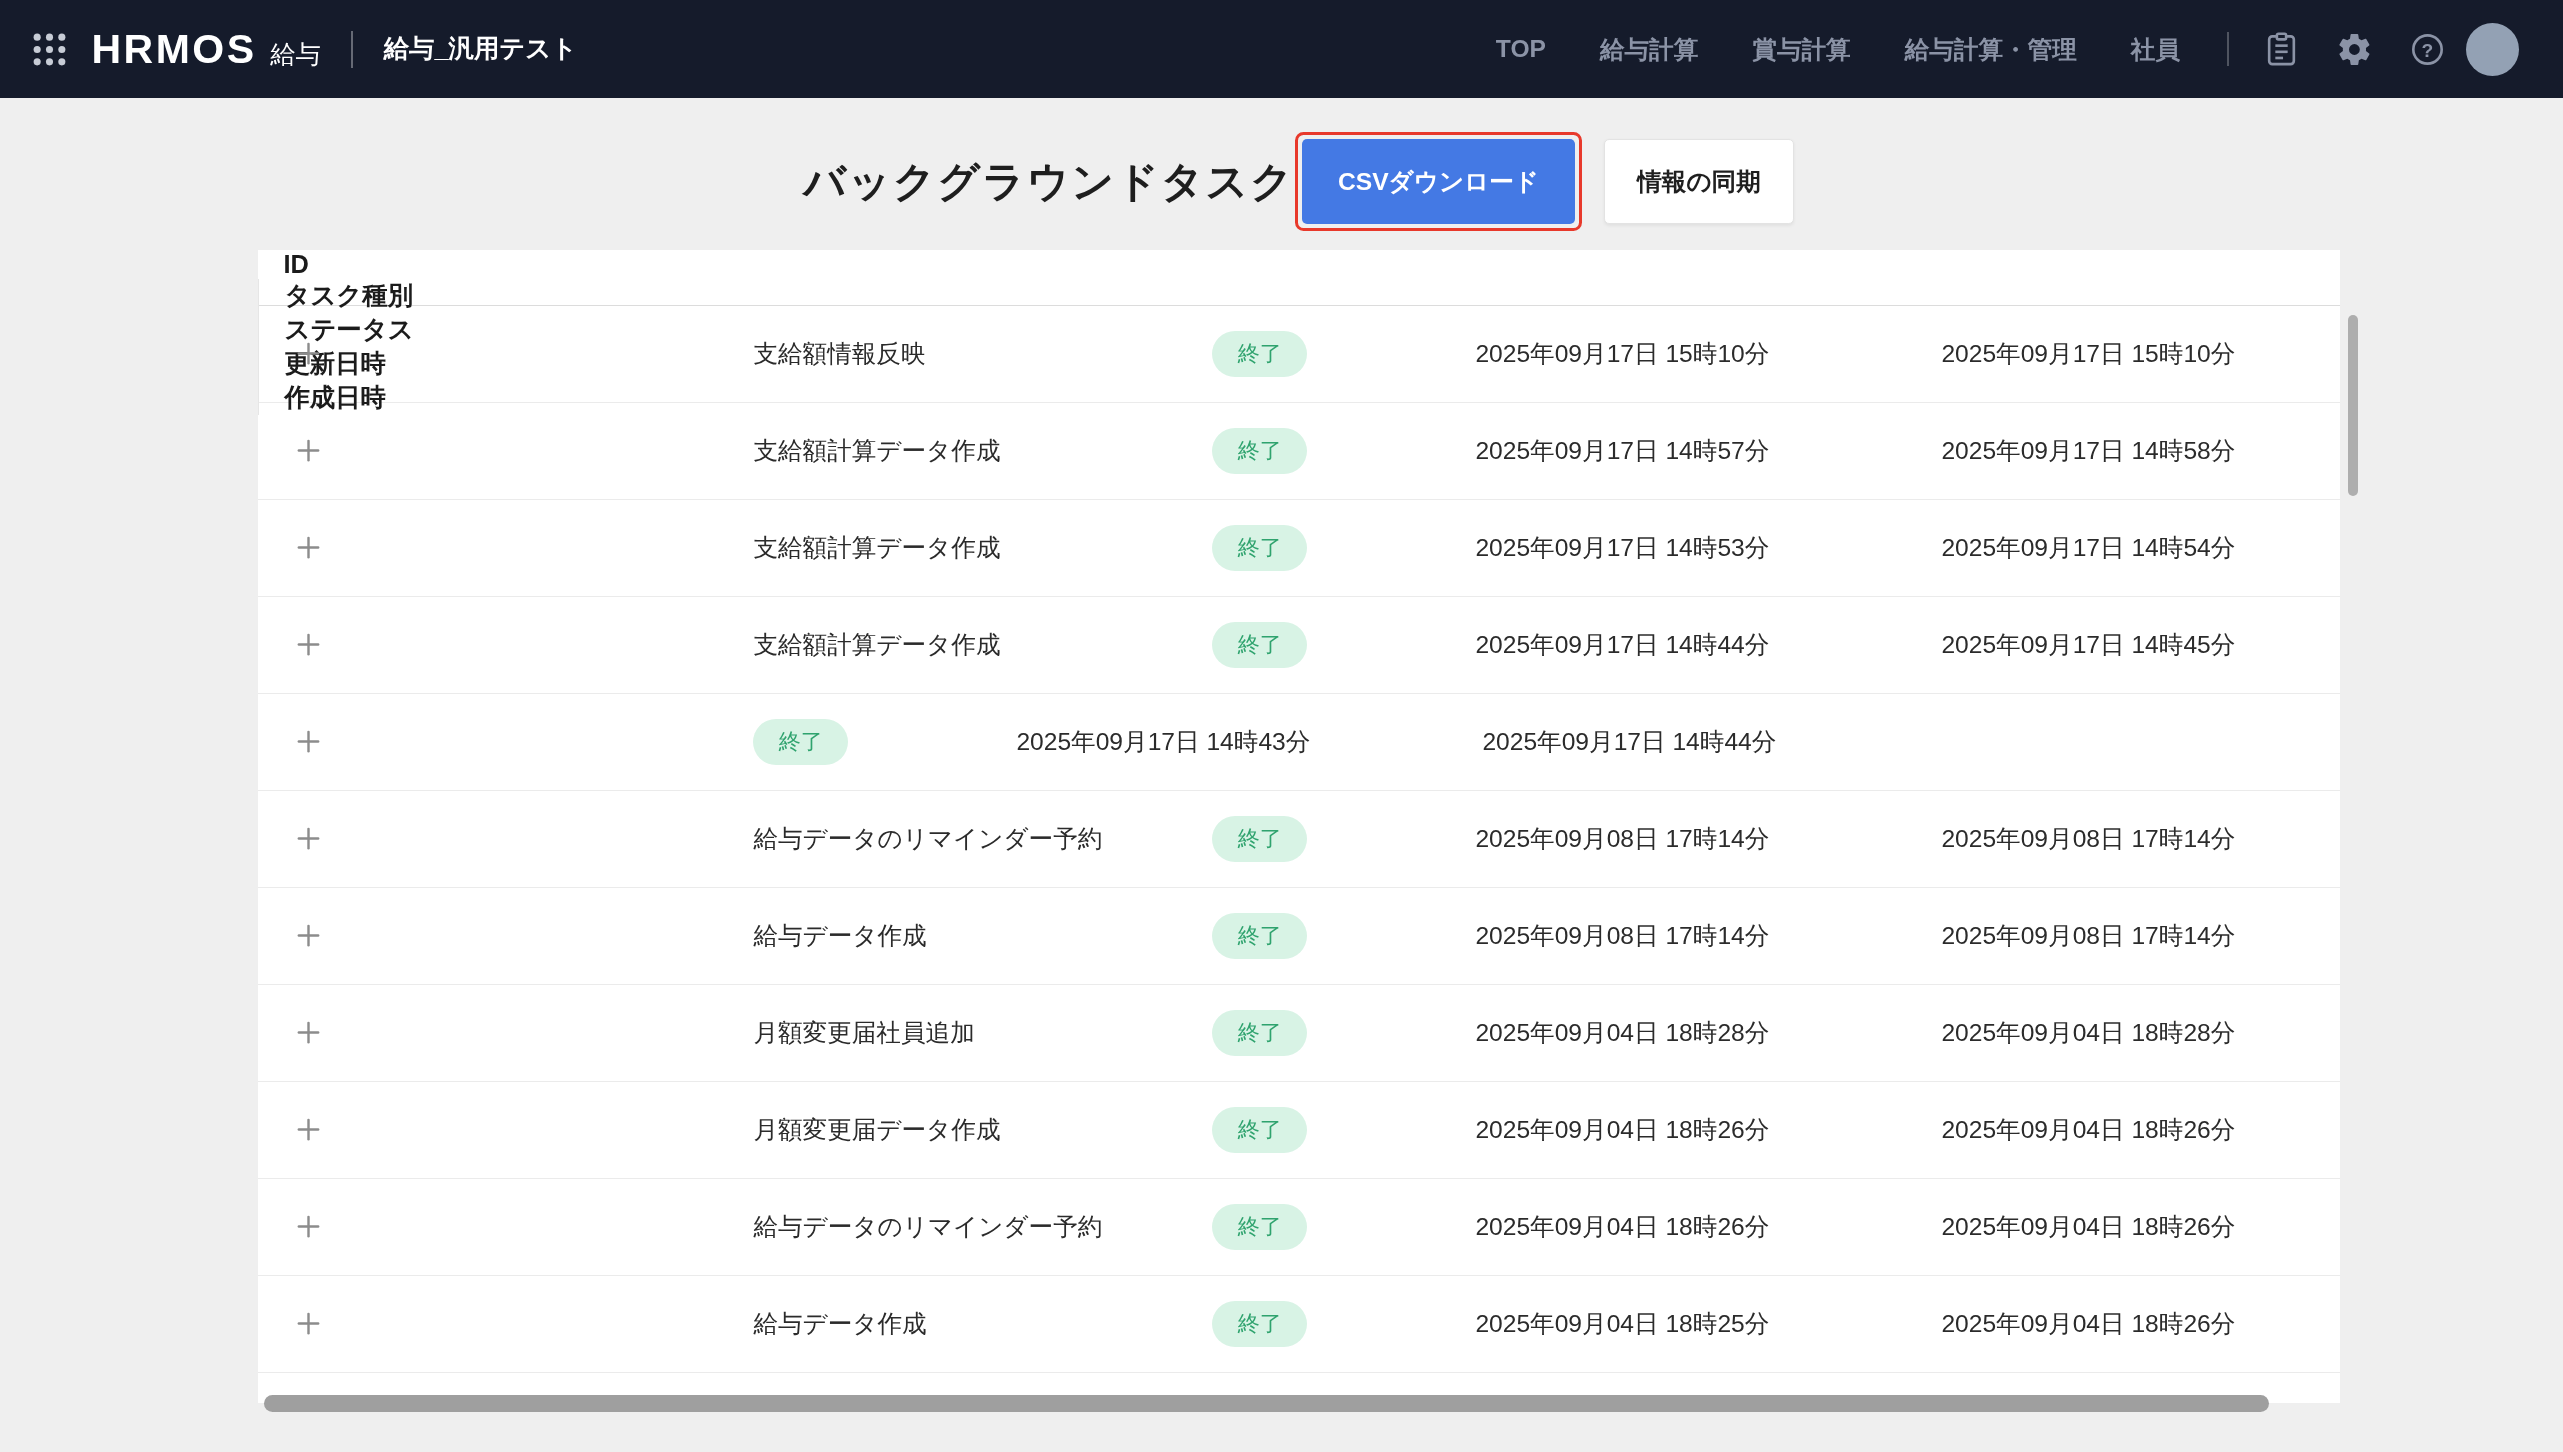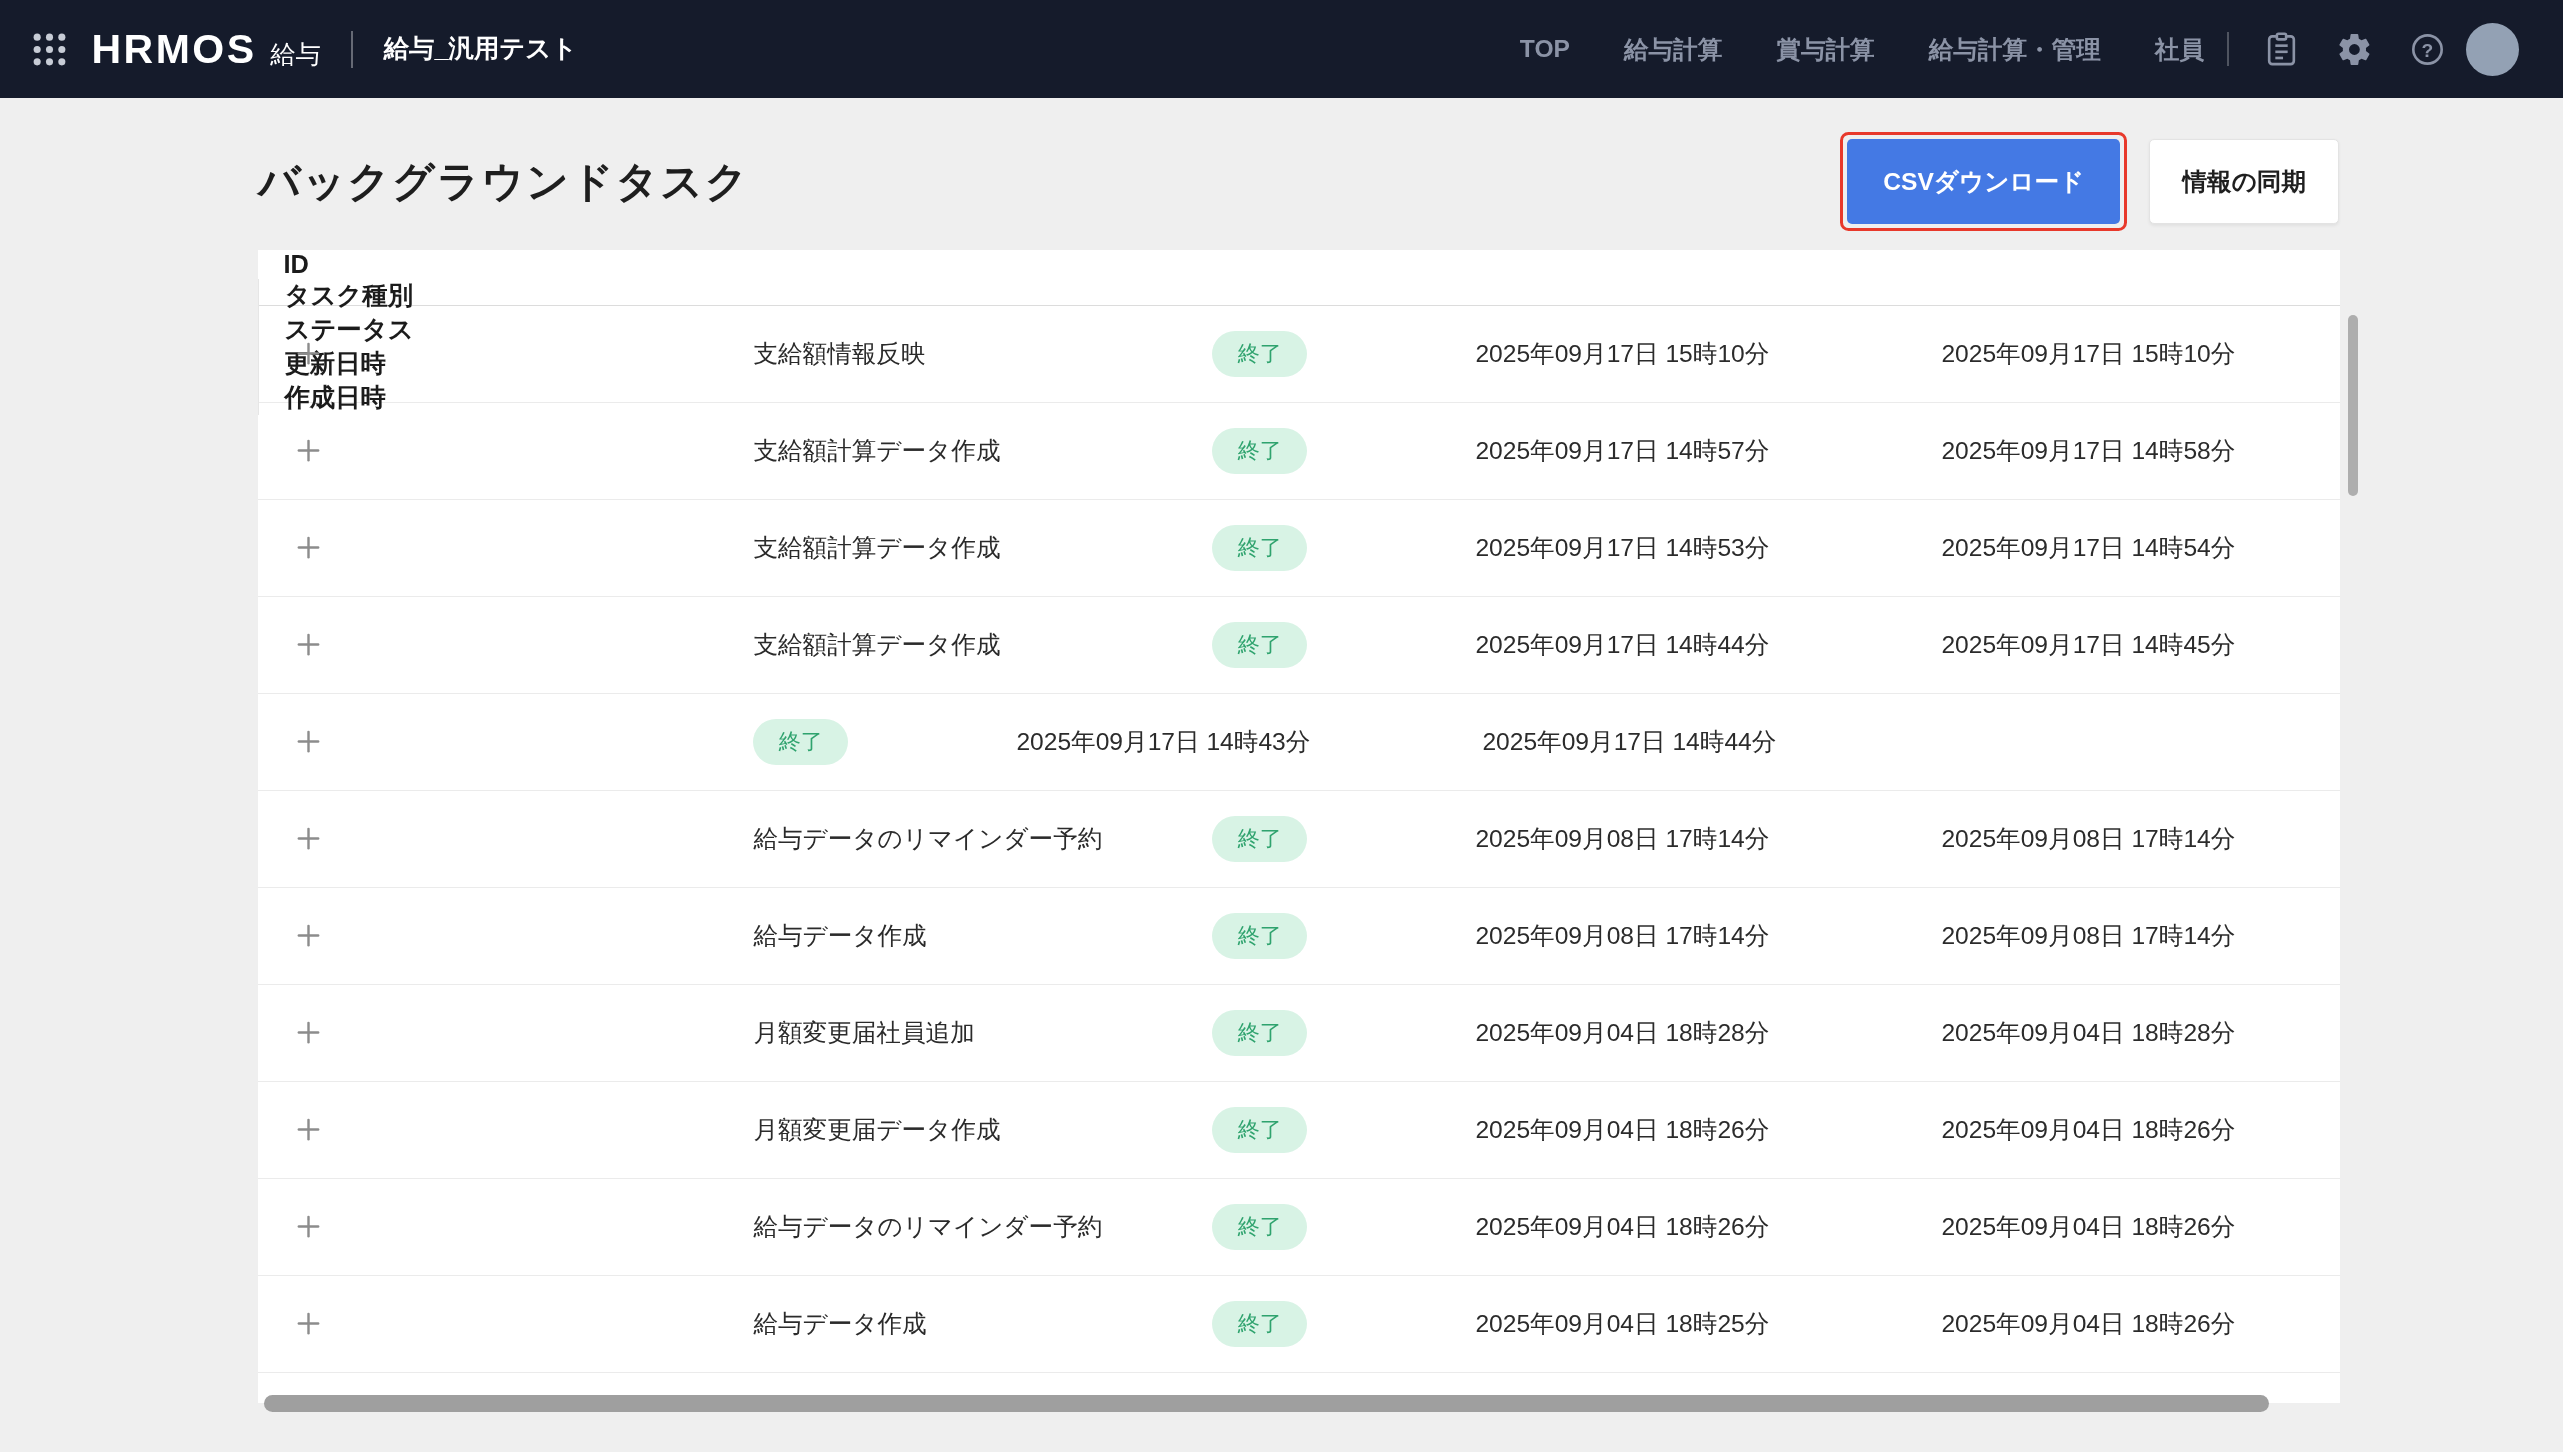--- a/index.html
+++ b/index.html
@@ -16,30 +16,30 @@
     display:flex; align-items:center;
     padding:0 44px 0 30.5px;
   }
   .grid-icon { width:37px; height:37px; margin-right:24px; cursor:pointer; }
   .logo-group { display:flex; align-items:baseline; cursor:pointer; }
   .logo-text { color:#ffffff; font-size:41px; font-weight:700; letter-spacing:2.5px; }
   .logo-suffix { color:#ffffff; font-size:25.4px; margin-left:13.6px; font-weight:400; }
   .topbar-divider { width:1.7px; height:37px; background:rgba(255,255,255,.35); margin:0 30.5px; }
   .workspace-name { color:#ffffff; font-size:25.4px; font-weight:700; }
   .topbar-spacer { flex:1; }
-  .topnav { display:flex; align-items:center; gap:54px; margin-right:23px; }
+  .topnav { display:flex; align-items:center; gap:54px; margin-right:47px; }
   .topnav-item { color:#8b93a6; font-size:24.6px; font-weight:700; cursor:pointer; white-space:nowrap; }
   .icon-divider { width:1.7px; height:34px; background:rgba(255,255,255,.25); margin:0 34px 0 0; }
   .topbar-icons { display:flex; align-items:center; gap:36px; }
   .tb-icon { width:37px; height:37px; cursor:pointer; display:block; }
   .avatar { width:53px; height:53px; border-radius:50%; background:#93a1b4; margin-left:20.3px; cursor:pointer; }
 
   
   .page { padding:34px 224px 0 258px; }
-  .page-head { display:flex; justify-content:space-between; align-items:center; margin-bottom:18.6px; }
+  .page-head { display:flex; justify-content:center; align-items:center; margin-bottom:18.6px; }
   .page-title { font-size:42px; font-weight:700; color:#1e1e1e; letter-spacing:1.7px; }
   .actions { display:flex; align-items:center; gap:22px; }
   .csv-highlight { border:3.4px solid #e8392b; border-radius:8.5px; padding:4.2px; }
   .btn {
     height:85px; border-radius:5.1px; font-size:24.6px; font-weight:700;
     display:inline-flex; align-items:center; justify-content:center;
     cursor:pointer; white-space:nowrap;
   }
   .btn-primary { background:#4479e4; color:#ffffff; border:none; padding:0 36px; }
   .btn-secondary {

